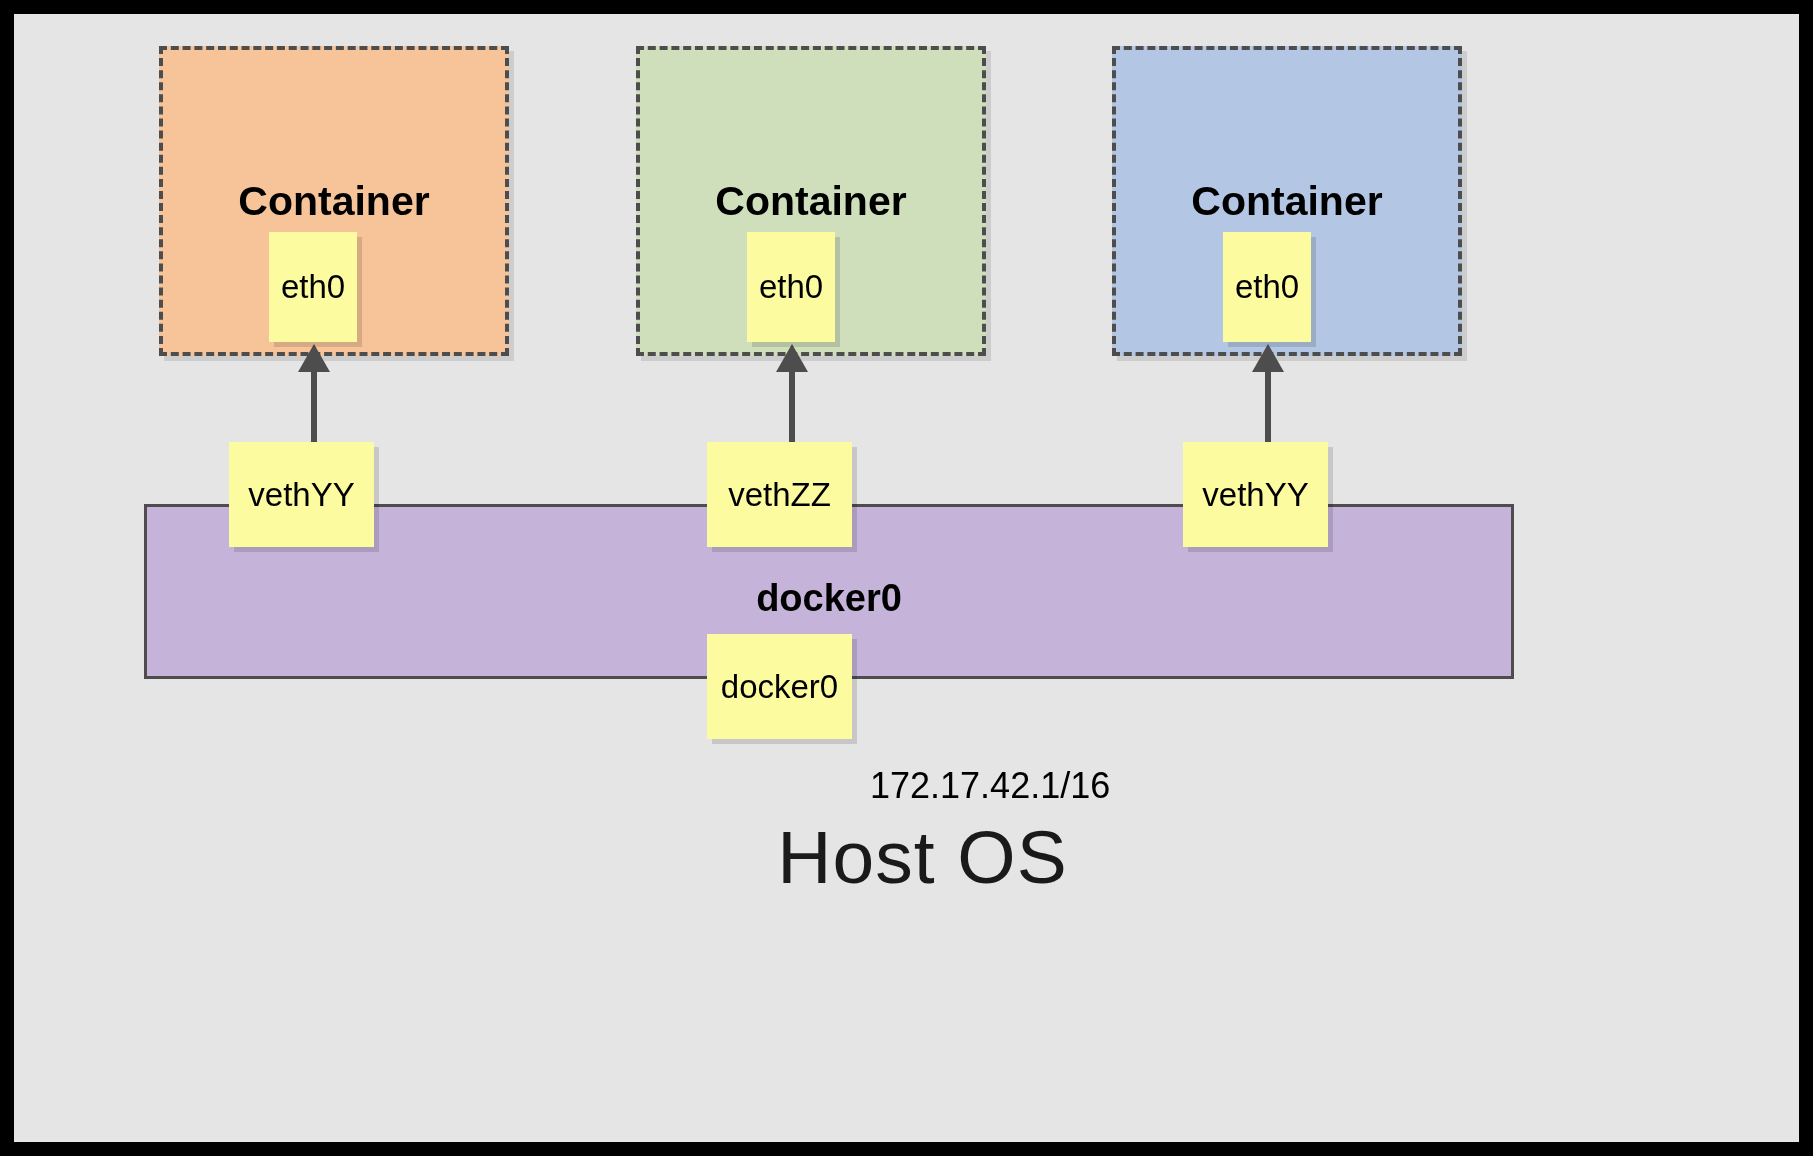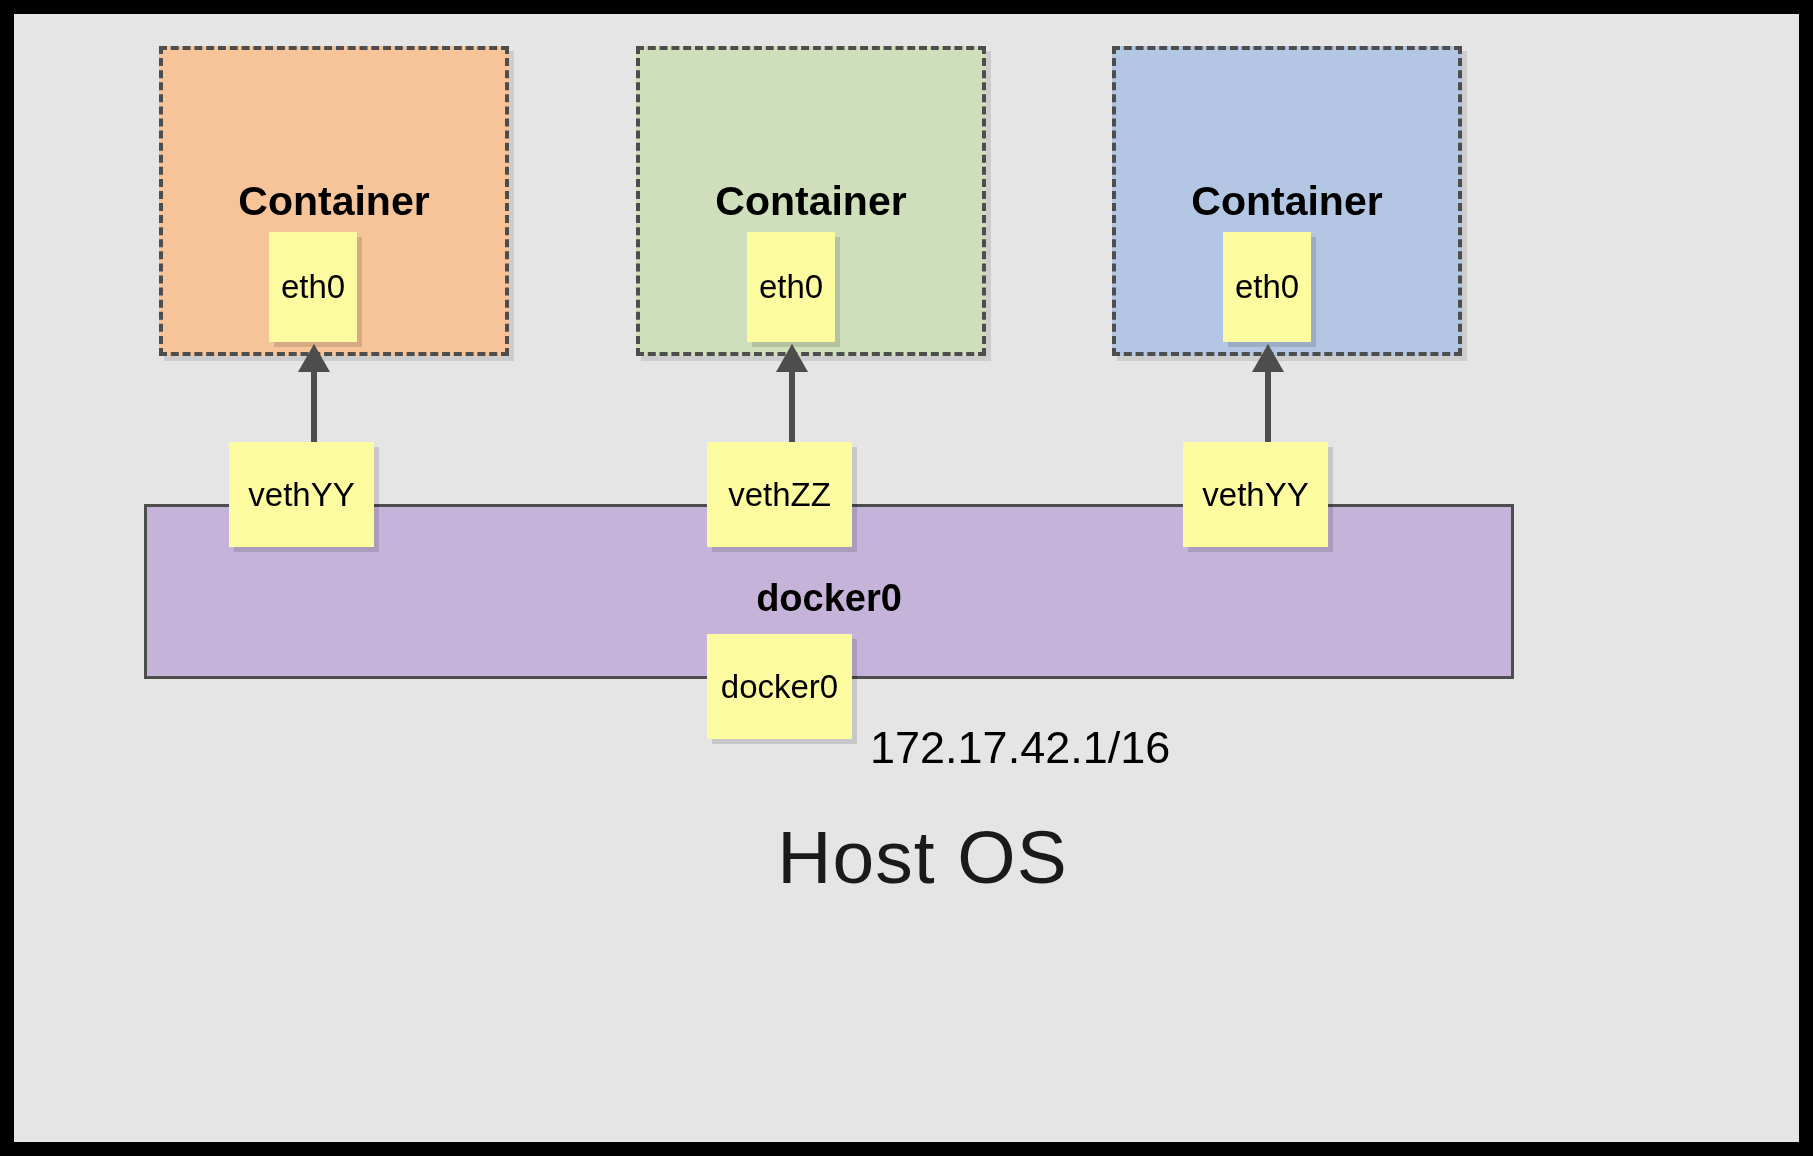--- a/index.html
+++ b/index.html
@@ -85,24 +85,25 @@
 
   
   .arrow-double {
     position: absolute;
     z-index: 4;
   }
 
   
   #ip-label {
     position: absolute;
-    font-size: 45px;
+    font-size: 36px;
     color: #000000;
     white-space: nowrap;
     z-index: 6;
+    margin-top: 43px;
   }
   #host-os-label {
     position: absolute;
     width: 100%;
     text-align: center;
     font-size: 75px;
     color: #1a1a1a;
     font-weight: normal;
     letter-spacing: 1px;
     padding-left: 16px;

